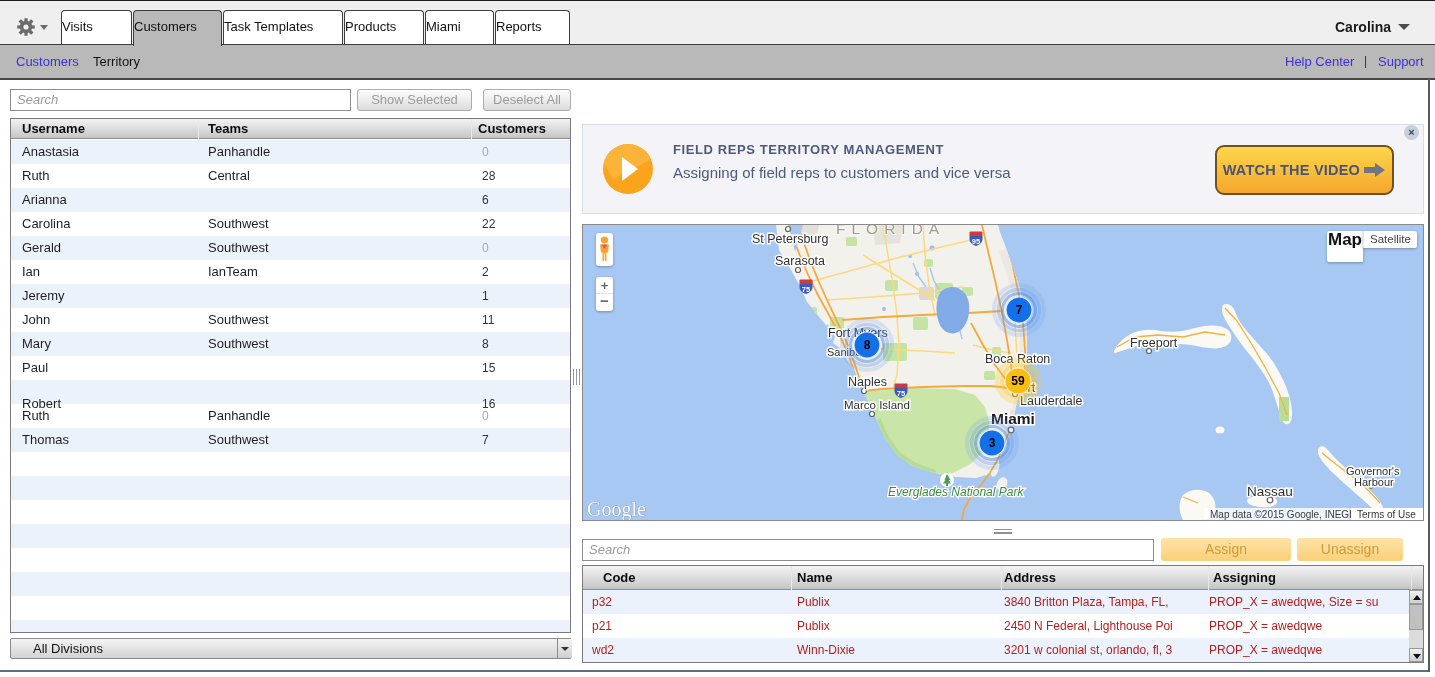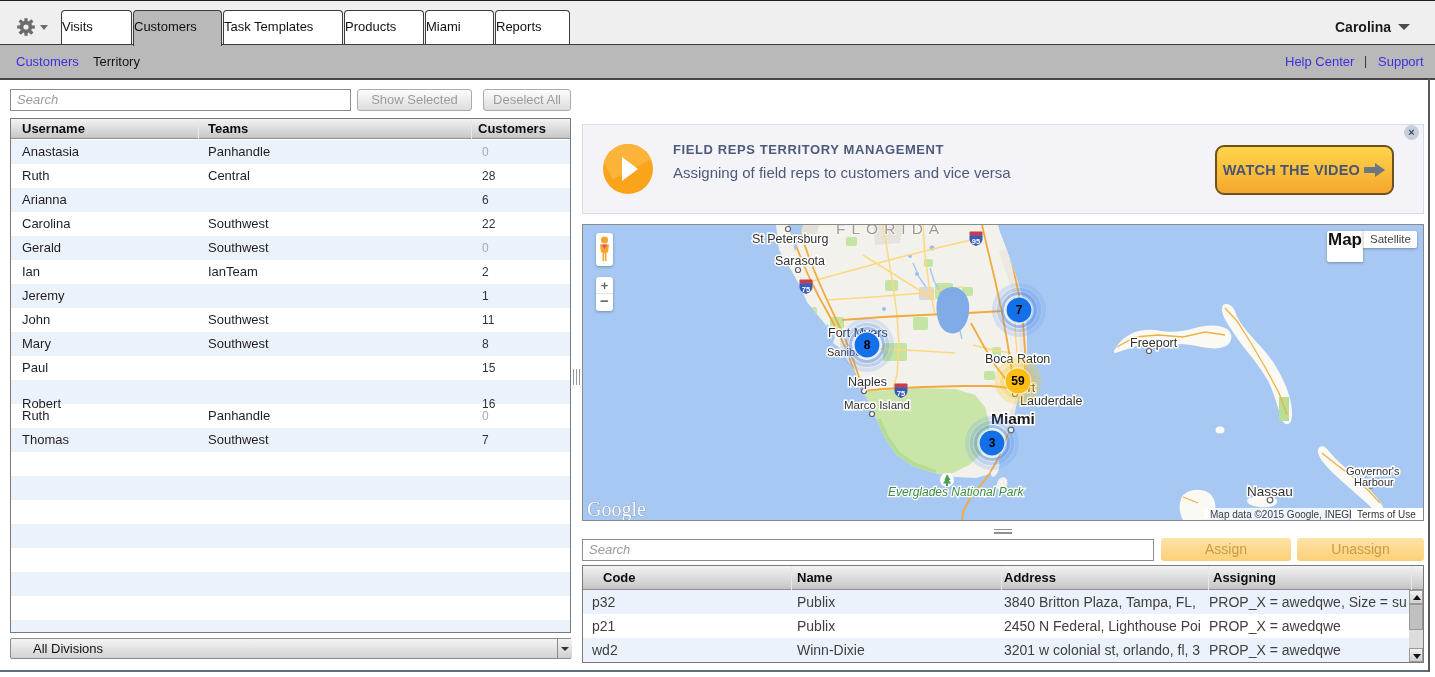--- a/index.html
+++ b/index.html
@@ -53,21 +53,21 @@
 #map { left:582px; top:224px; width:842px; height:297px; border:1px solid #8a8a8a; background:#a7c8f2; }
 .mapctl { position:absolute; background:#fff; border-radius:3px; box-shadow:0 1px 3px rgba(0,0,0,0.3); }
 #handle2 { left:994px; top:529px; width:18px; height:5px; border-top:1px solid #909090; border-bottom:1px solid #909090; }
 #handle2 i { position:absolute; left:0; top:2px; width:18px; height:1px; background:#909090; }
 
 
 #rsearch { left:582px; top:539px; width:572px; height:22px; }
 .orangebtn { position:absolute; top:538px; height:23px; border-radius:3px; background:linear-gradient(#fee3a7,#fbd078); color:#cd9a41; font-size:14px; text-align:center; line-height:23px; }
 #rtable { left:582px; top:565px; width:842px; height:98px; border:1px solid #7a7a7a; background:#fff; }
 #rbody { position:absolute; left:0; top:24px; width:840px; height:72px; }
-.rrow { position:absolute; left:0; width:826px; height:24px; line-height:24px; font-size:14px; color:#404040; overflow:hidden; }
+.rrow { position:absolute; left:0; width:826px; height:24px; line-height:24px; font-size:12px; color:#b91c1c; overflow:hidden; }
 .rrow .c1 { position:absolute; left:9px; }
 .rrow .c2 { position:absolute; left:214px; }
 .rrow .c3 { position:absolute; left:421px; }
 .rrow .c4 { position:absolute; left:626px; }
 .sbbtn { position:absolute; left:826px; width:14px; height:14px; background:linear-gradient(#f2f2f2,#cfcfcf); border:1px solid #9a9a9a; }
 .sbbtn i { position:absolute; left:3px; }
 #bottomline { left:0; top:670px; width:1430px; height:2px; background:#5f6e7b; }
 #rightline { left:1428px; top:79px; width:2px; height:593px; background:#5a5a5a; }
 </style>
 </head>
@@ -392,21 +392,21 @@
     <div style="height:16px; line-height:14px; font-size:15px;">−</div>
   </div>
   <div class="mapctl" style="left:1327px; top:231px; width:36px; height:31px; border-radius:2px 0 0 2px; font-weight:bold; font-size:17px; color:#111; text-align:center; line-height:17px;">Map</div>
   <div class="mapctl" style="left:1363px; top:231px; width:54px; height:17px; border-radius:0 2px 2px 0; font-size:11.5px; color:#444; text-align:center; line-height:17px; border-left:1px solid #e6e6e6;">Satellite</div>
 
   <div class="abs" id="handle2">
       <i></i>
     </div>
   <div class="abs searchbox" id="rsearch">Search</div>
   <div class="orangebtn" style="left:1161px; width:130px;">Assign</div>
-  <div class="orangebtn" style="left:1297px; width:127px;">Unassign</div>
+  <div class="orangebtn" style="left:1297px; width:106px;">Unassign</div>
 
   <div class="abs" id="rtable">
     <div class="thead" style="height:24px; line-height:24px;">
       <span style="position:absolute; left:20px;">Code</span>
       <span style="position:absolute; left:214px;">Name</span>
       <span style="position:absolute; left:421px;">Address</span>
       <span style="position:absolute; left:630px;">Assigning</span>
       <div class="sep" style="left:208px; height:24px;"></div>
       <div class="sep" style="left:418px; height:24px;"></div>
       <div class="sep" style="left:625px; height:24px;"></div>

